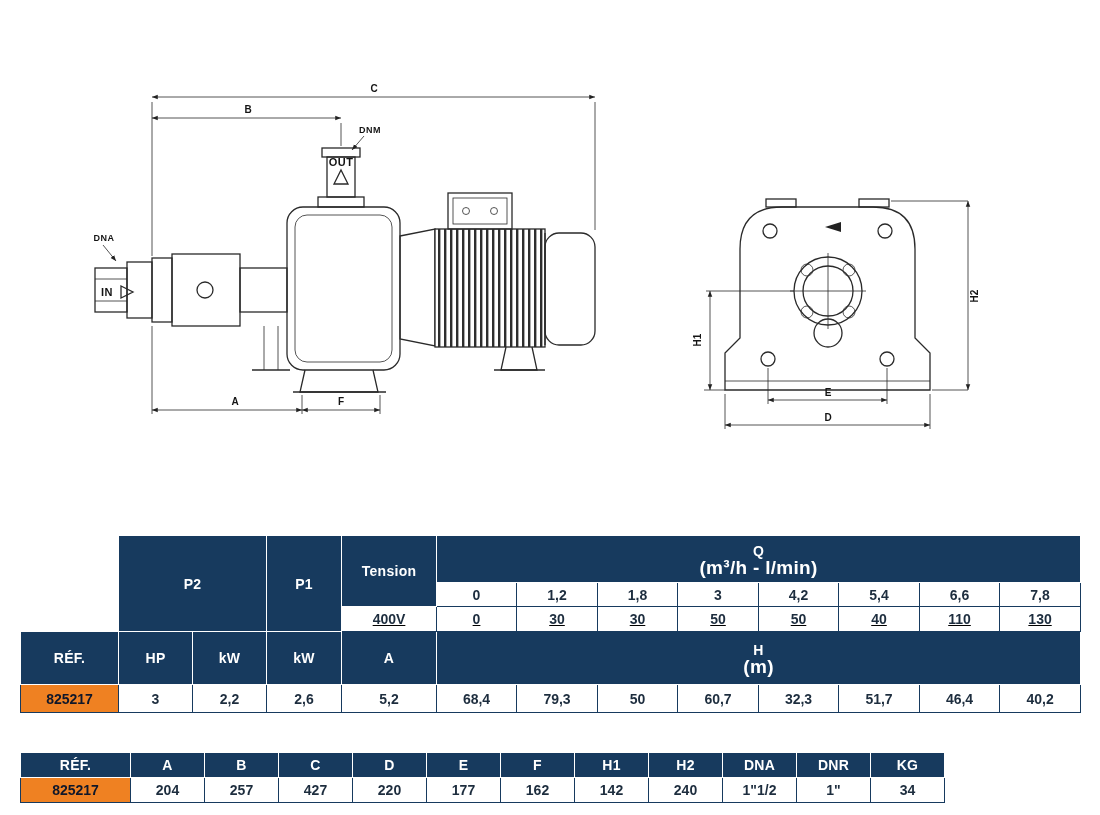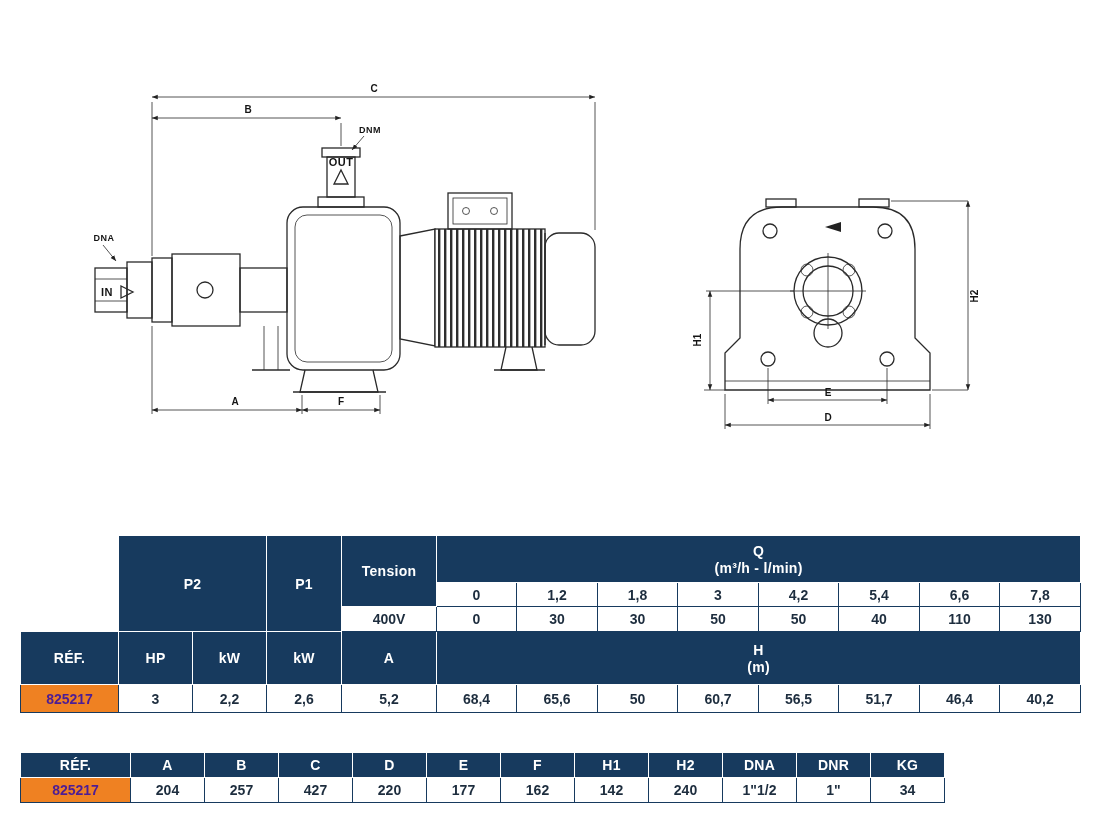--- a/index.html
+++ b/index.html
@@ -15,29 +15,29 @@
   .drawing text { font-family:"Liberation Sans", sans-serif; font-weight:bold; fill:#141414; text-anchor:middle; stroke:none; }
   .lbl { font-size:10px; }
   .sm  { font-size:9px; letter-spacing:0.5px; }
   .io  { font-size:11px; letter-spacing:0.5px; }
 
   
   table { border-collapse:collapse; table-layout:fixed; }
   td { text-align:center; vertical-align:middle; font-size:14px; }
   .dark   { background:var(--navy,#173a5e); color:#fff; font-weight:bold; border:1px solid #fff; letter-spacing:0.3px; }
   .light  { background:#fff; color:var(--ink,#1d2d3e); font-weight:bold; border:1px solid var(--navy,#173a5e); }
-  .orange { background:var(--orange,#ef8122); color:#4c1d95; font-weight:bold; border:1px solid var(--navy,#173a5e); }
+  .orange { background:var(--orange,#ef8122); color:#0f172a; font-weight:bold; border:1px solid var(--navy,#173a5e); }
   .blank  { background:transparent; border:none; }
   .line1 { display:block; font-size:14px; line-height:18px; }
-  .line2 { display:block; font-size:14px; line-height:16px; }
+  .line2 { display:block; font-size:19px; line-height:16px; }
 
   .perf { position:absolute; top:535px; left:20px; width:1060px; }
   .perf tr.r1 { height:47px; }
   .perf tr.r2 { height:24px; }
-  .perf tr.r3 { height:25px; }
+  .perf tr.r3 { height:25px;text-decoration:underline; }
   .perf tr.r4 { height:53px; }
   .perf tr.r5 { height:28px; }
 
   .dims { position:absolute; top:752px; left:20px; width:924px; }
   .dims tr { height:25px; }
 </style>
 </head>
 <body>
 
 <div class="page">
@@ -232,24 +232,24 @@
         <span class="line2">(m)</span>
       </td>
     </tr>
     <tr class="r5">
       <td class="orange">825217</td>
       <td class="light">3</td>
       <td class="light">2,2</td>
       <td class="light">2,6</td>
       <td class="light">5,2</td>
       <td class="light">68,4</td>
-      <td class="light">65,6</td>
+      <td class="light">79,3</td>
       <td class="light">50</td>
       <td class="light">60,7</td>
-      <td class="light">56,5</td>
+      <td class="light">32,3</td>
       <td class="light">51,7</td>
       <td class="light">46,4</td>
       <td class="light">40,2</td>
     </tr>
   </tbody>
     </table>
 
   <table class="dims">
     <colgroup>
       <col style="width:110px">

